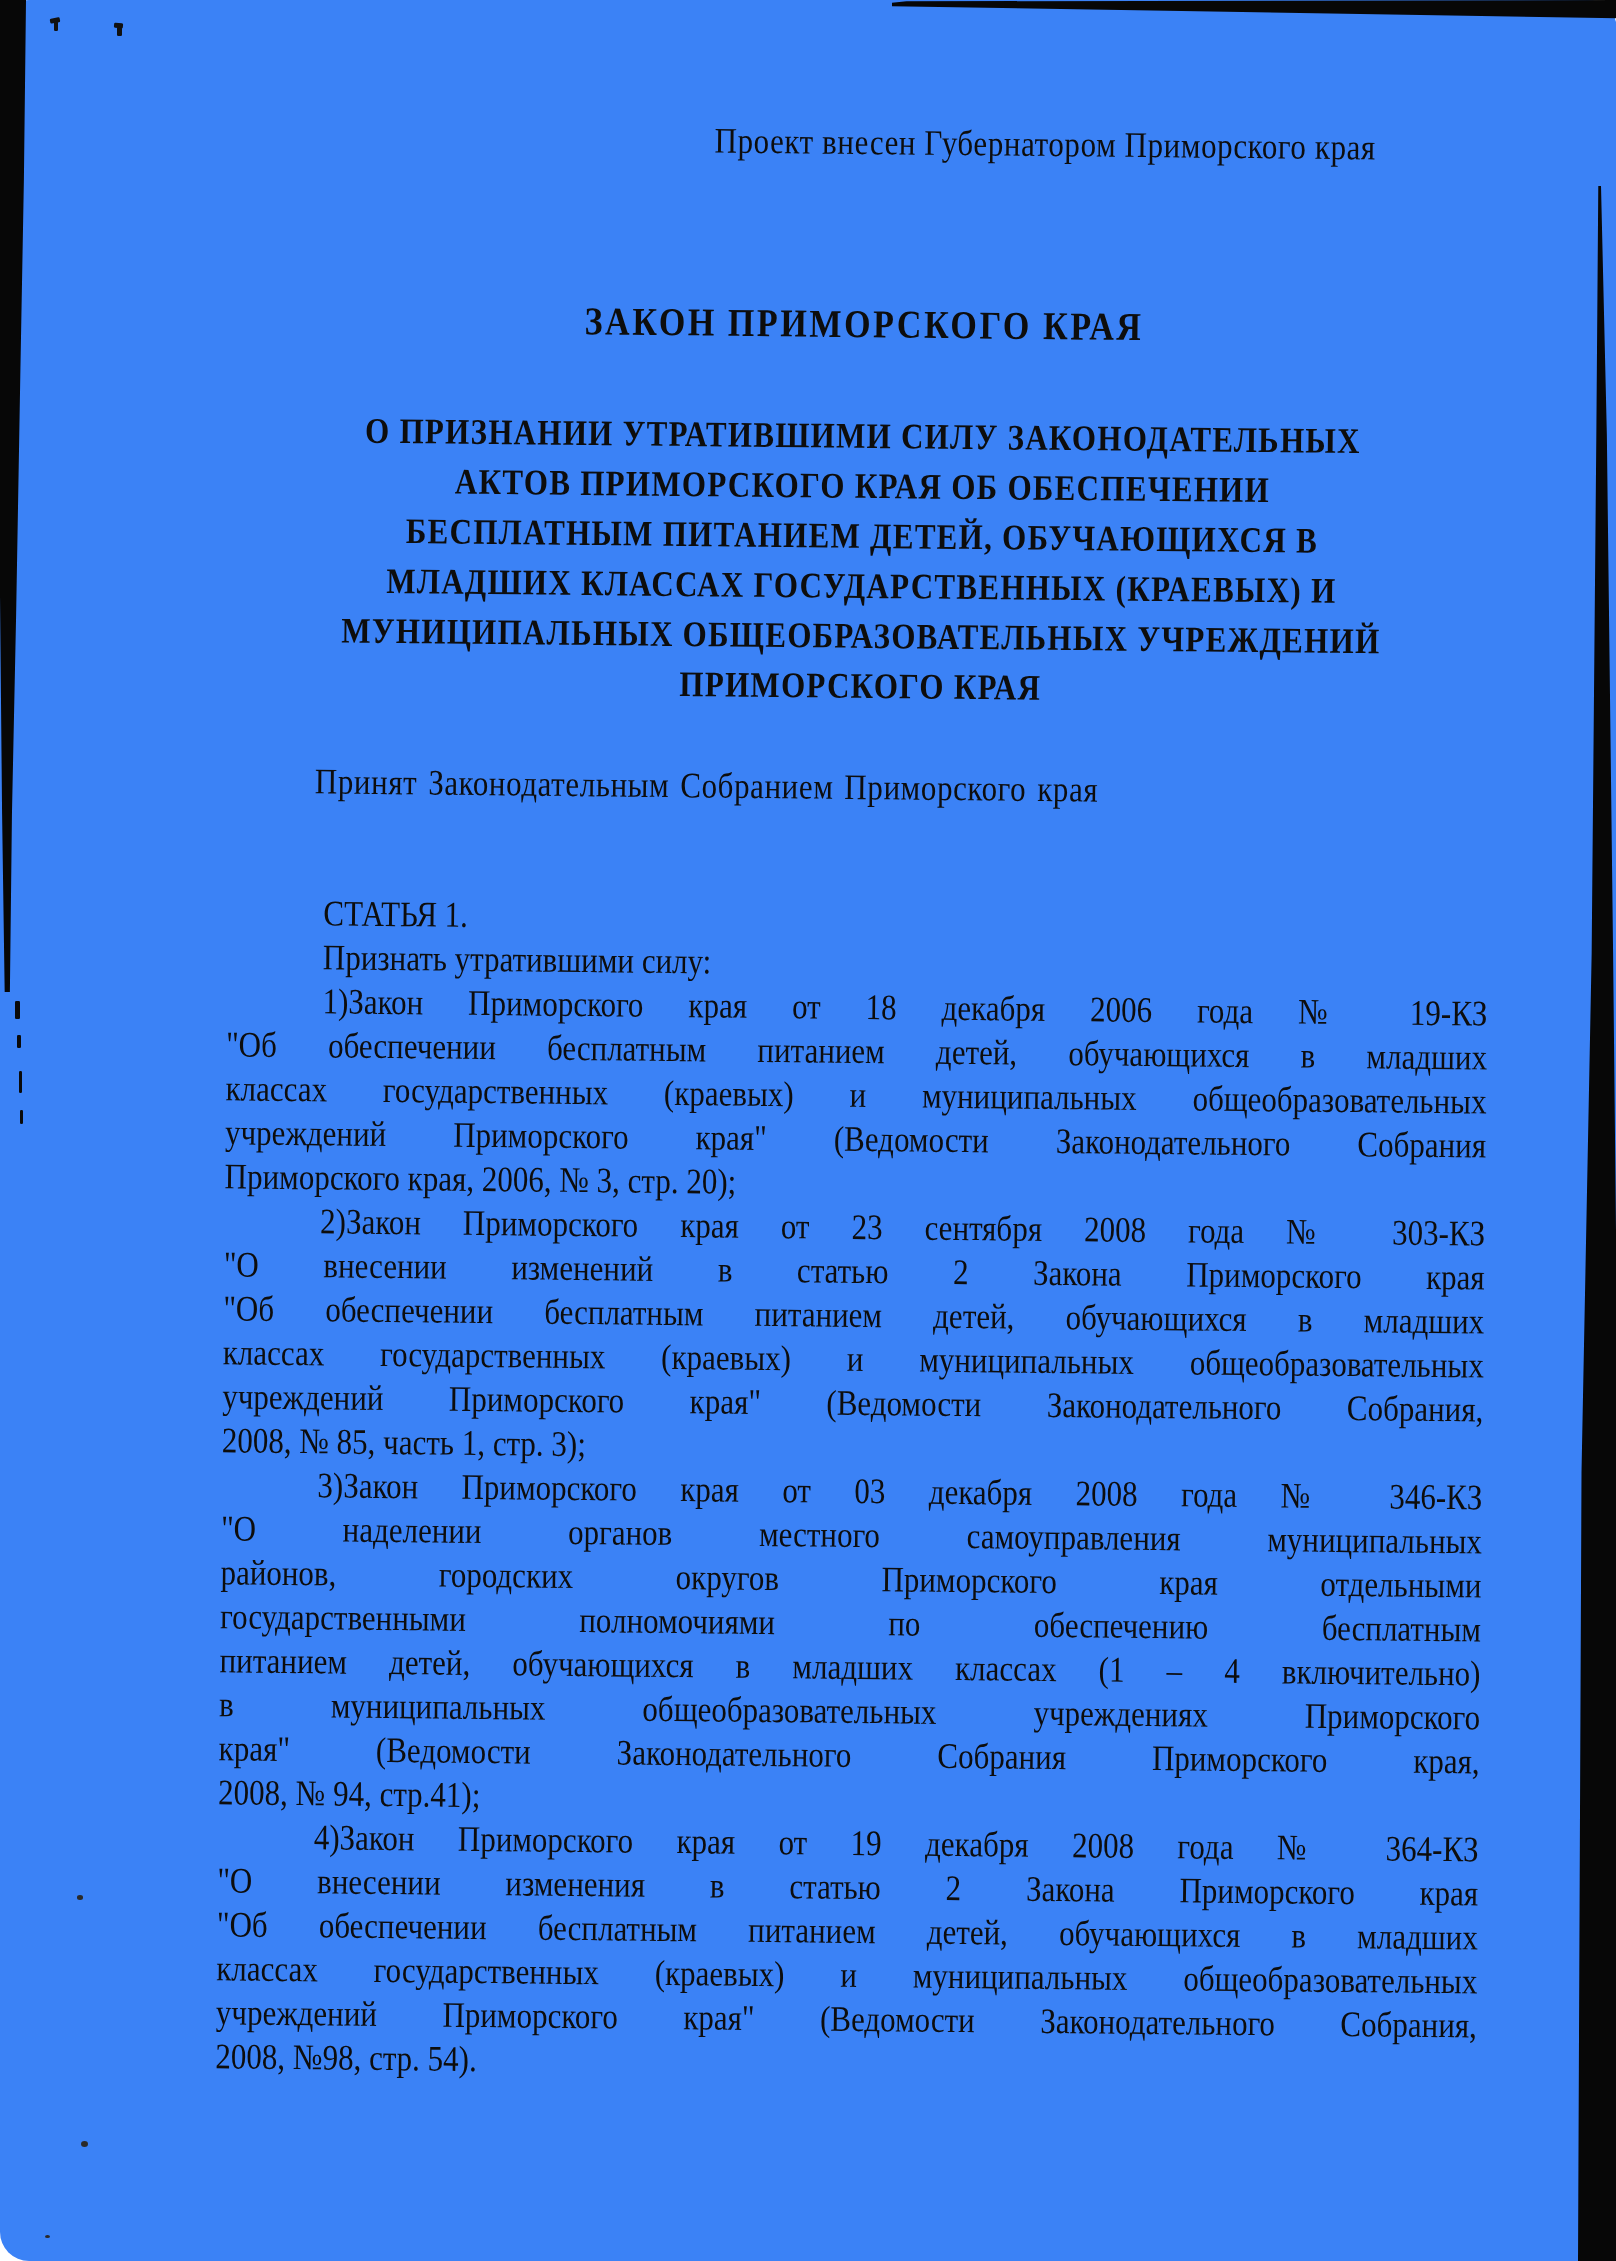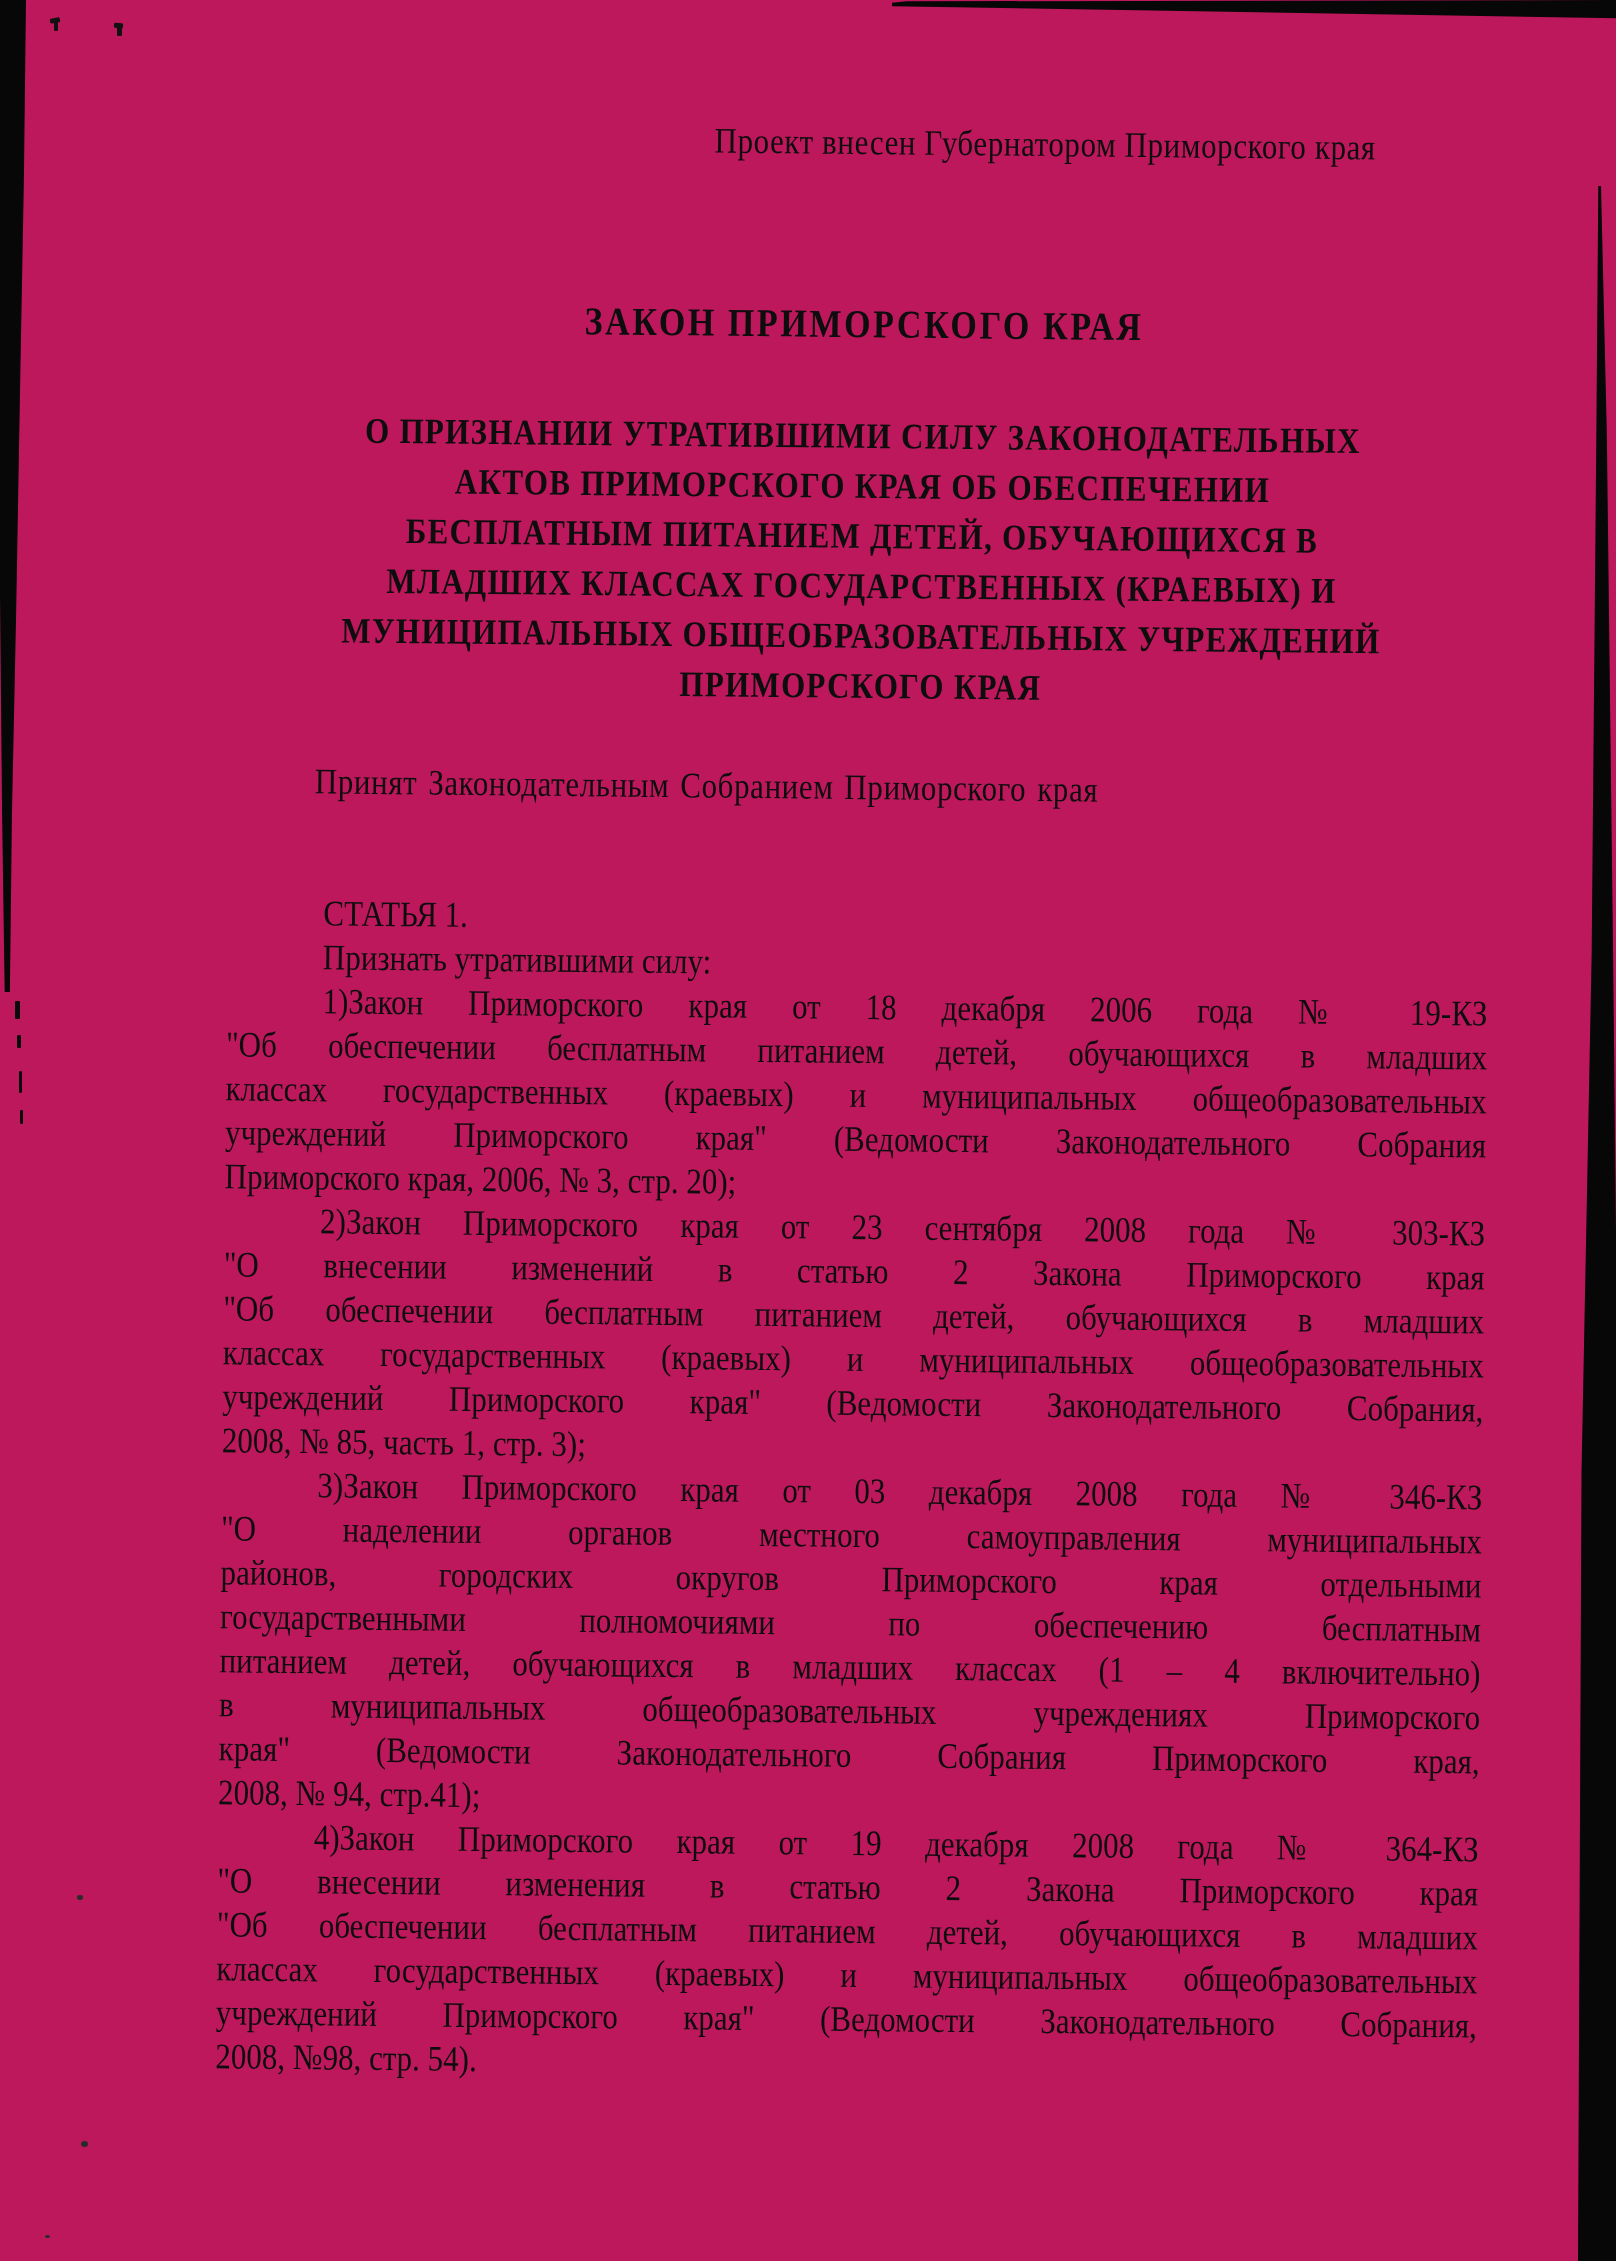--- a/index.html
+++ b/index.html
@@ -5,21 +5,21 @@
 <style>
   html,body{margin:0;padding:0;}
   body{
     width:1617px;height:2261px;
     background:#ffffff;
     position:relative;
     overflow:hidden;
     font-family:"Liberation Serif","DejaVu Serif",serif;
     color:#0d0d0d;
   }
-  .page{position:absolute;inset:0;background:#be185d;}
+  .page{position:absolute;inset:0;background:#3b82f6;border-radius:29px;}
 
   
   .artifact{position:absolute;background:#070707;}
   .left-bar{
     left:0;top:0;width:26px;height:992px;
     clip-path:polygon(3% 0,100% 0,92% 18%,78% 38%,62% 62%,46% 82%,38% 100%,18% 100%,8% 82%,0 60%,0 0);
   }
   .dash{position:absolute;background:#0a0a0a;border-radius:1.3px;}
   .top-right-wedge{
     left:892px;top:0;width:725px;height:19px;

